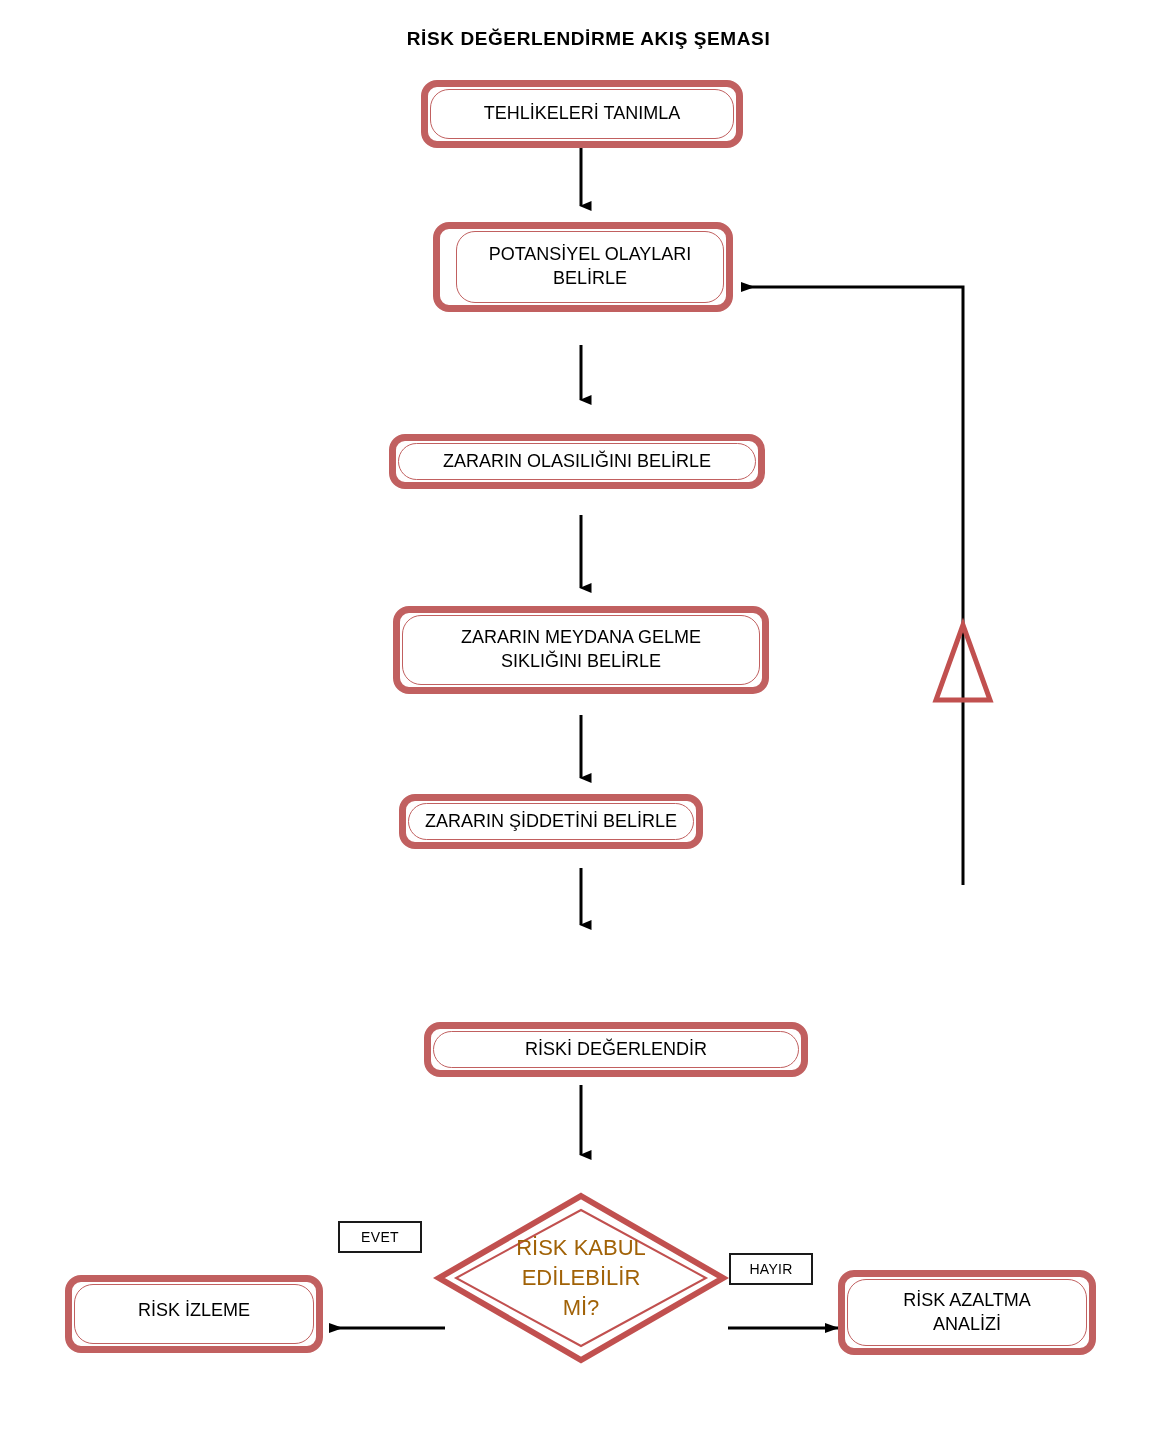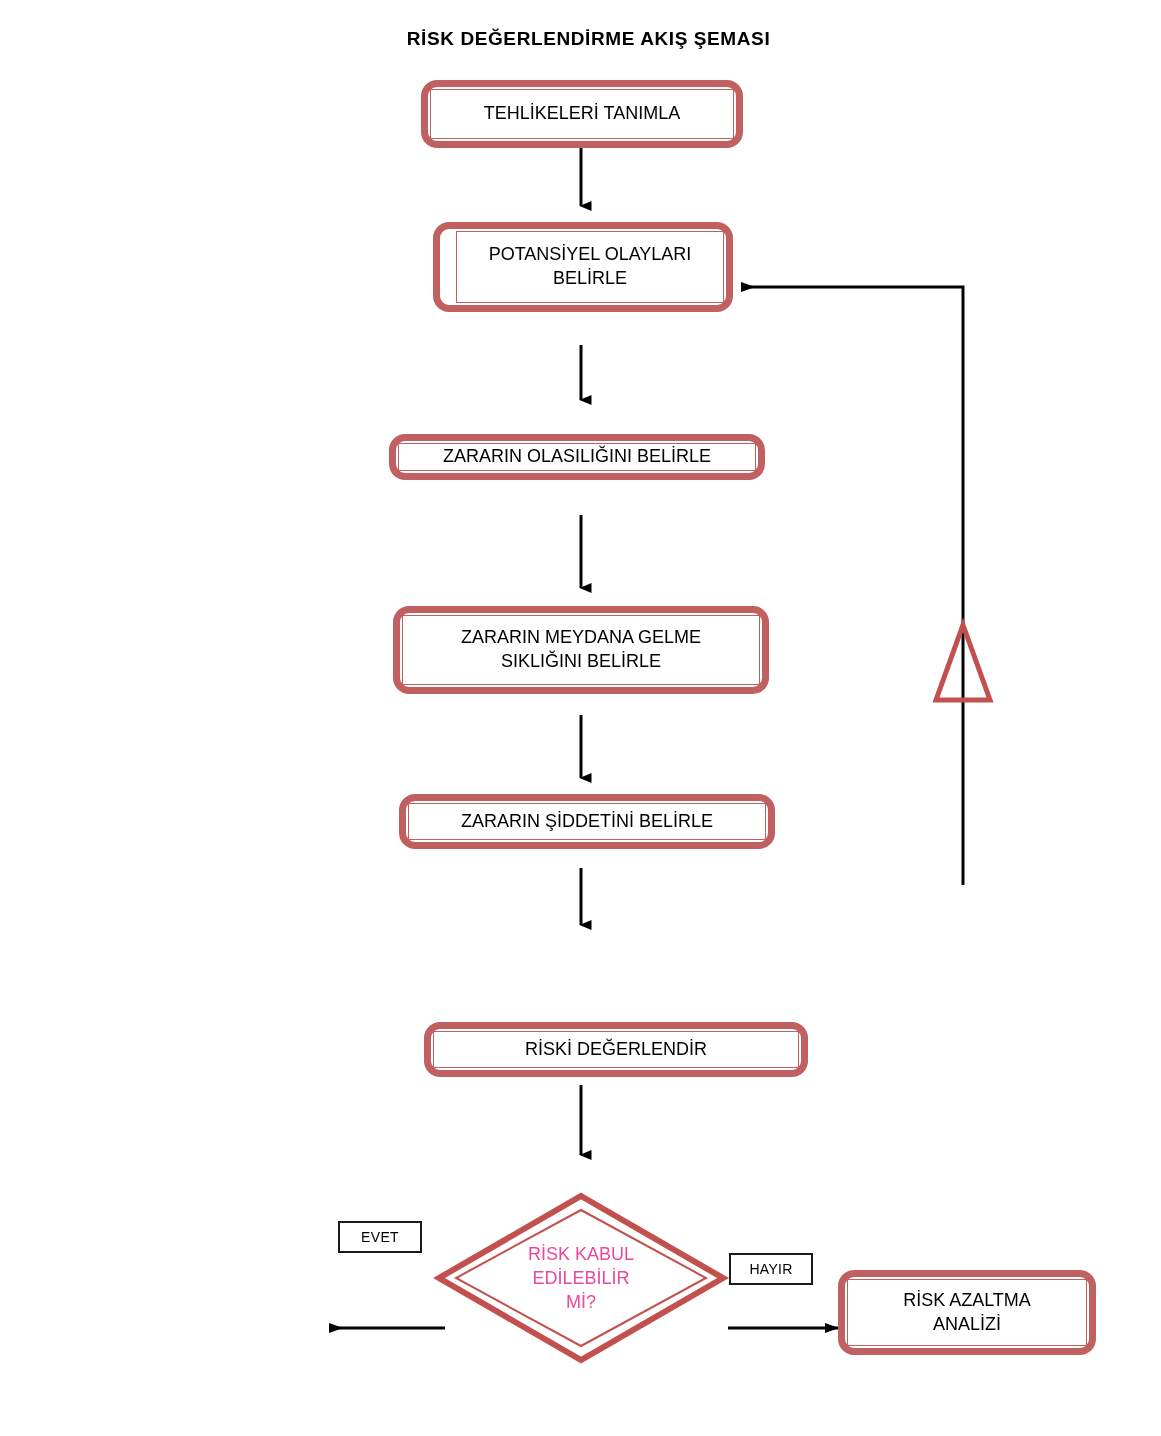--- a/index.html
+++ b/index.html
@@ -41,21 +41,21 @@
     background: #ffffff;
     border: 7px solid #c16060;
     border-radius: 16px;
     padding: 2px;
   }
   .proc .inner {
     width: 100%;
     height: 100%;
     box-sizing: border-box;
     border: 1.5px solid #c16060;
-    border-radius: 0;
+    border-radius: 19px;
     background: #ffffff;
     display: flex;
     align-items: center;
     justify-content: center;
   }
   .proc .inner.top-align {
     align-items: flex-start;
     padding-top: 14px;
   }
   .proc .label {
@@ -78,25 +78,25 @@
   }
   .decision .dlabel {
     position: absolute;
     left: 0;
     top: 0;
     width: 100%;
     height: 100%;
     display: flex;
     align-items: center;
     justify-content: center;
-    font-size: 18px;
+    font-size: 22px;
     line-height: 1.35;
     text-align: center;
     white-space: pre-line;
-    color: #ec4899;
+    color: #a16207;
   }
 
   
   .tag {
     position: absolute;
     box-sizing: border-box;
     border: 2px solid #1a1a1a;
     background: #ffffff;
     display: flex;
     align-items: center;
@@ -163,34 +163,34 @@
     </div>
   </div>
 
   <div class="proc" style="left:433px; top:222px; width:300px; height:90px;padding-left:16px;">
     <div class="inner">
       <span class="label">POTANSİYEL OLAYLARI
 BELİRLE</span>
     </div>
   </div>
 
-  <div class="proc" style="left:389px; top:434px; width:376px; height:46px;">
+  <div class="proc" style="left:389px; top:434px; width:376px; height:55px;">
     <div class="inner">
       <span class="label">ZARARIN OLASILIĞINI BELİRLE</span>
     </div>
   </div>
 
   <div class="proc" style="left:393px; top:606px; width:376px; height:88px;">
     <div class="inner">
       <span class="label">ZARARIN MEYDANA GELME
 SIKLIĞINI BELİRLE</span>
     </div>
   </div>
 
-  <div class="proc" style="left:399px; top:794px; width:376px; height:55px;">
+  <div class="proc" style="left:399px; top:794px; width:304px; height:55px;">
     <div class="inner">
       <span class="label">ZARARIN ŞİDDETİNİ BELİRLE</span>
     </div>
   </div>
 
   <div class="proc" style="left:424px; top:1022px; width:384px; height:55px;">
     <div class="inner">
       <span class="label">RİSKİ DEĞERLENDİR</span>
     </div>
   </div>
@@ -206,20 +206,25 @@
   </div>
 
   <div class="tag" style="left:338px; top:1221px; width:84px; height:32px;">
     <span>EVET</span>
   </div>
 
   <div class="tag" style="left:729px; top:1221px; width:84px; height:32px;margin-top:32px;">
     <span>HAYIR</span>
   </div>
 
+  <div class="proc" style="left:65px; top:1275px; width:258px; height:78px;">
+    <div class="inner top-align">
+      <span class="label">RİSK İZLEME</span>
+    </div>
+  </div>
 
   <div class="proc" style="left:838px; top:1270px; width:258px; height:85px;">
     <div class="inner">
       <span class="label">RİSK AZALTMA
 ANALİZİ</span>
     </div>
   </div>
 
 </div>
 

